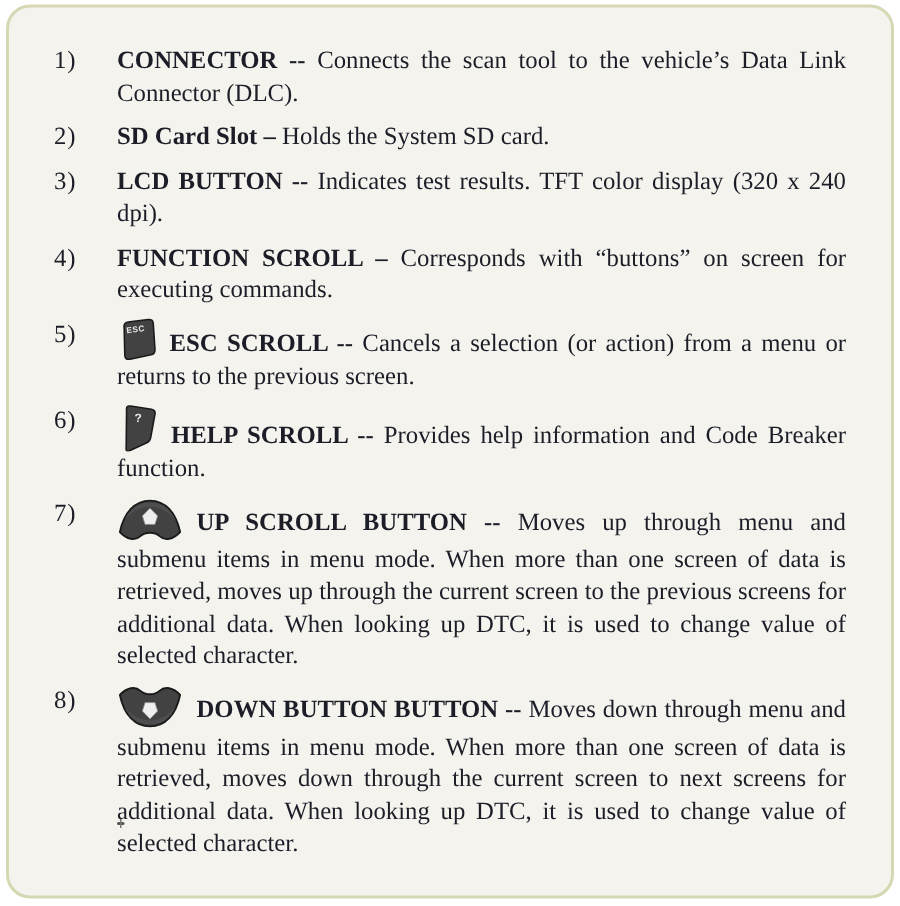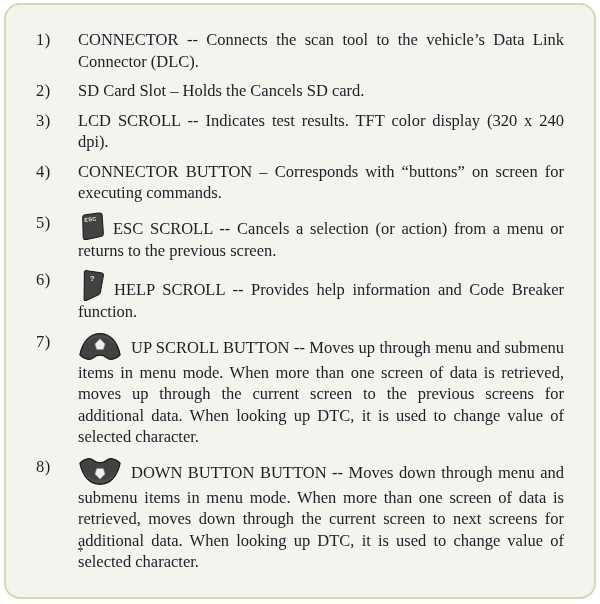--- a/index.html
+++ b/index.html
@@ -11,21 +11,21 @@
        font-family:"Liberation Serif","DejaVu Serif",serif;color:var(--text);}
   .page{position:relative;width:600px;height:604px;background:var(--outer-bg);overflow:hidden;}
   .panel{position:absolute;left:4px;top:3px;right:4px;bottom:5px;
          background:var(--panel-bg);border:2px solid var(--panel-border);
          border-radius:16px;box-sizing:border-box;
          padding:24px 30px 10px 30px;}
   .list{width:100%;}
   .item{display:flex;margin-bottom:8px;}
   .num{flex:0 0 42px;font-size:16.5px;line-height:21.5px;letter-spacing:.5px;}
   .body{flex:1;font-size:16.5px;line-height:21.5px;text-align:justify;}
-  .label{font-weight:400;}
+  .label{font-weight:700;}
   .icon-slot{display:inline-block;margin-right:9px;}
   .icon-key{vertical-align:-6px;}
   .icon-fan{vertical-align:-9px;}
   .key-fill{fill:var(--icon-dark);stroke:var(--icon-edge);stroke-width:1.2;}
   .fan-fill{fill:var(--icon-dark);stroke:var(--icon-edge);stroke-width:1.4;}
   .fan-band{fill:#5a5a5a;opacity:.55;}
   .glyph{fill:var(--icon-glyph);font-family:"Liberation Sans","DejaVu Sans",sans-serif;font-weight:700;}
   .arrow-fill{fill:#efefef;stroke:#8a8a8a;stroke-width:.6;}
   .stray{position:absolute;left:78px;top:548px;width:5px;height:2px;background:#555;border-radius:1px;}
   .stray:before{content:"";position:absolute;left:2px;top:-2px;width:1px;height:6px;background:#777;}
@@ -39,35 +39,35 @@
   <div class="item">
     <span class="num">1)</span>
     <div class="body">
       <b class="label">CONNECTOR --</b> <span>Connects the scan tool to the vehicle’s Data Link Connector (DLC).</span>
     </div>
   </div>
 
   <div class="item">
     <span class="num">2)</span>
     <div class="body">
-      <b class="label">SD Card Slot –</b> <span>Holds the Cancels SD card.</span>
+      <b class="label">SD Card Slot –</b> <span>Holds the System SD card.</span>
     </div>
   </div>
 
   <div class="item">
     <span class="num">3)</span>
     <div class="body">
-      <b class="label">LCD SCROLL --</b> <span>Indicates test results. TFT color display (320 x 240 dpi).</span>
+      <b class="label">LCD BUTTON --</b> <span>Indicates test results. TFT color display (320 x 240 dpi).</span>
     </div>
   </div>
 
   <div class="item">
     <span class="num">4)</span>
     <div class="body">
-      <b class="label">CONNECTOR BUTTON –</b> <span>Corresponds with “buttons” on screen for executing commands.</span>
+      <b class="label">FUNCTION SCROLL –</b> <span>Corresponds with “buttons” on screen for executing commands.</span>
     </div>
   </div>
 
   <div class="item">
     <span class="num">5)</span>
     <div class="body">
       <span class="icon-slot"><svg width="26" height="28" viewBox="0 0 30 32" class="icon-key">
     <path class="key-fill" d="M5.5,7.5 Q4.8,3.5 8.5,3 L24,1 Q27.6,0.6 27.9,4 L29.2,24 Q29.4,27.4 26.2,28.2 L10,31.6 Q6.3,32.4 6,28.6 Z"></path>
     <text class="glyph" x="7.5" y="11.5" font-size="6.4" letter-spacing="0.4" transform="rotate(-7 7.5 11.5)">ESC</text>
   </svg></span><b class="label">ESC SCROLL --</b> <span>Cancels a selection (or action) from a menu or returns to the previous screen.</span>

